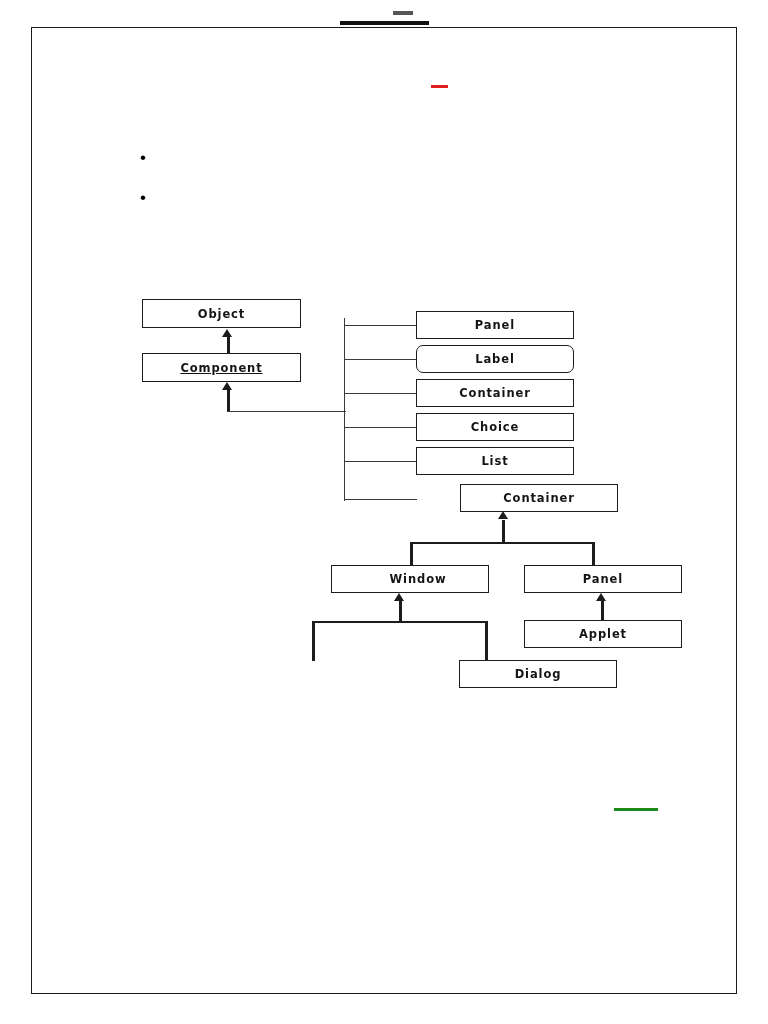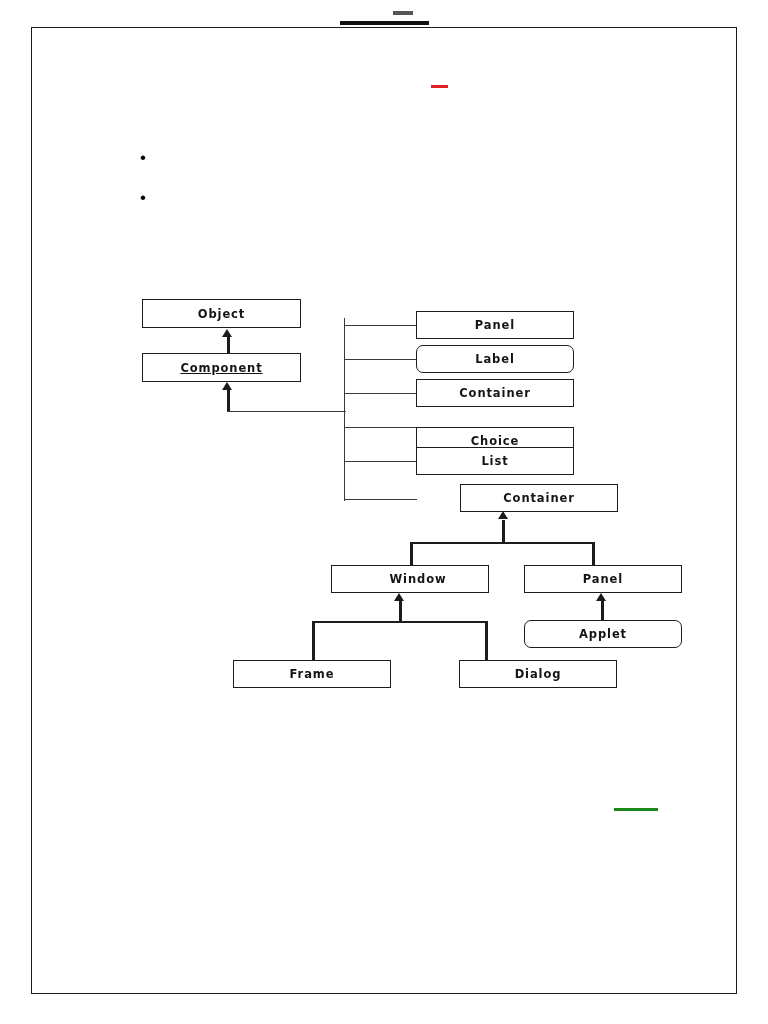--- a/index.html
+++ b/index.html
@@ -210,39 +210,36 @@
     </div>
     <div class="node" style="left:405px; top:311px; width:158px; height:28px;">
       <span>Panel</span>
     </div>
     <div class="node" style="left:405px; top:345px; width:158px; height:28px;border-radius:7px;">
       <span>Label</span>
     </div>
     <div class="node" style="left:405px; top:379px; width:158px; height:28px;">
       <span>Container</span>
     </div>
-    <div class="node" style="left:405px; top:413px; width:158px; height:28px;margin-top:14px;">
+    <div class="node" style="left:405px; top:413px; width:158px; height:28px;">
       <span>Choice</span>
     </div>
     <div class="node" style="left:405px; top:447px; width:158px; height:28px;">
       <span>List</span>
     </div>
     <div class="node" style="left:405px; top:484px; width:158px; height:28px;margin-left:44px;">
       <span>Container</span>
     </div>
     <div class="node" style="left:320px; top:565px; width:158px; height:28px;padding-left:16px;">
       <span>Window</span>
     </div>
     <div class="node" style="left:513px; top:565px; width:158px; height:28px;">
       <span>Panel</span>
     </div>
-    <div class="node" style="left:513px; top:620px; width:158px; height:28px;border-radius:7px;">
+    <div class="node" style="left:513px; top:620px; width:158px; height:28px;">
       <span>Applet</span>
-    </div>
-    <div class="node" style="left:222px; top:660px; width:158px; height:28px;">
-      <span>Frame</span>
     </div>
     <div class="node" style="left:400px; top:660px; width:158px; height:28px;margin-left:48px;">
       <span>Dialog</span>
     </div>
 
   </div>
 </div>
 
 </body></html>

